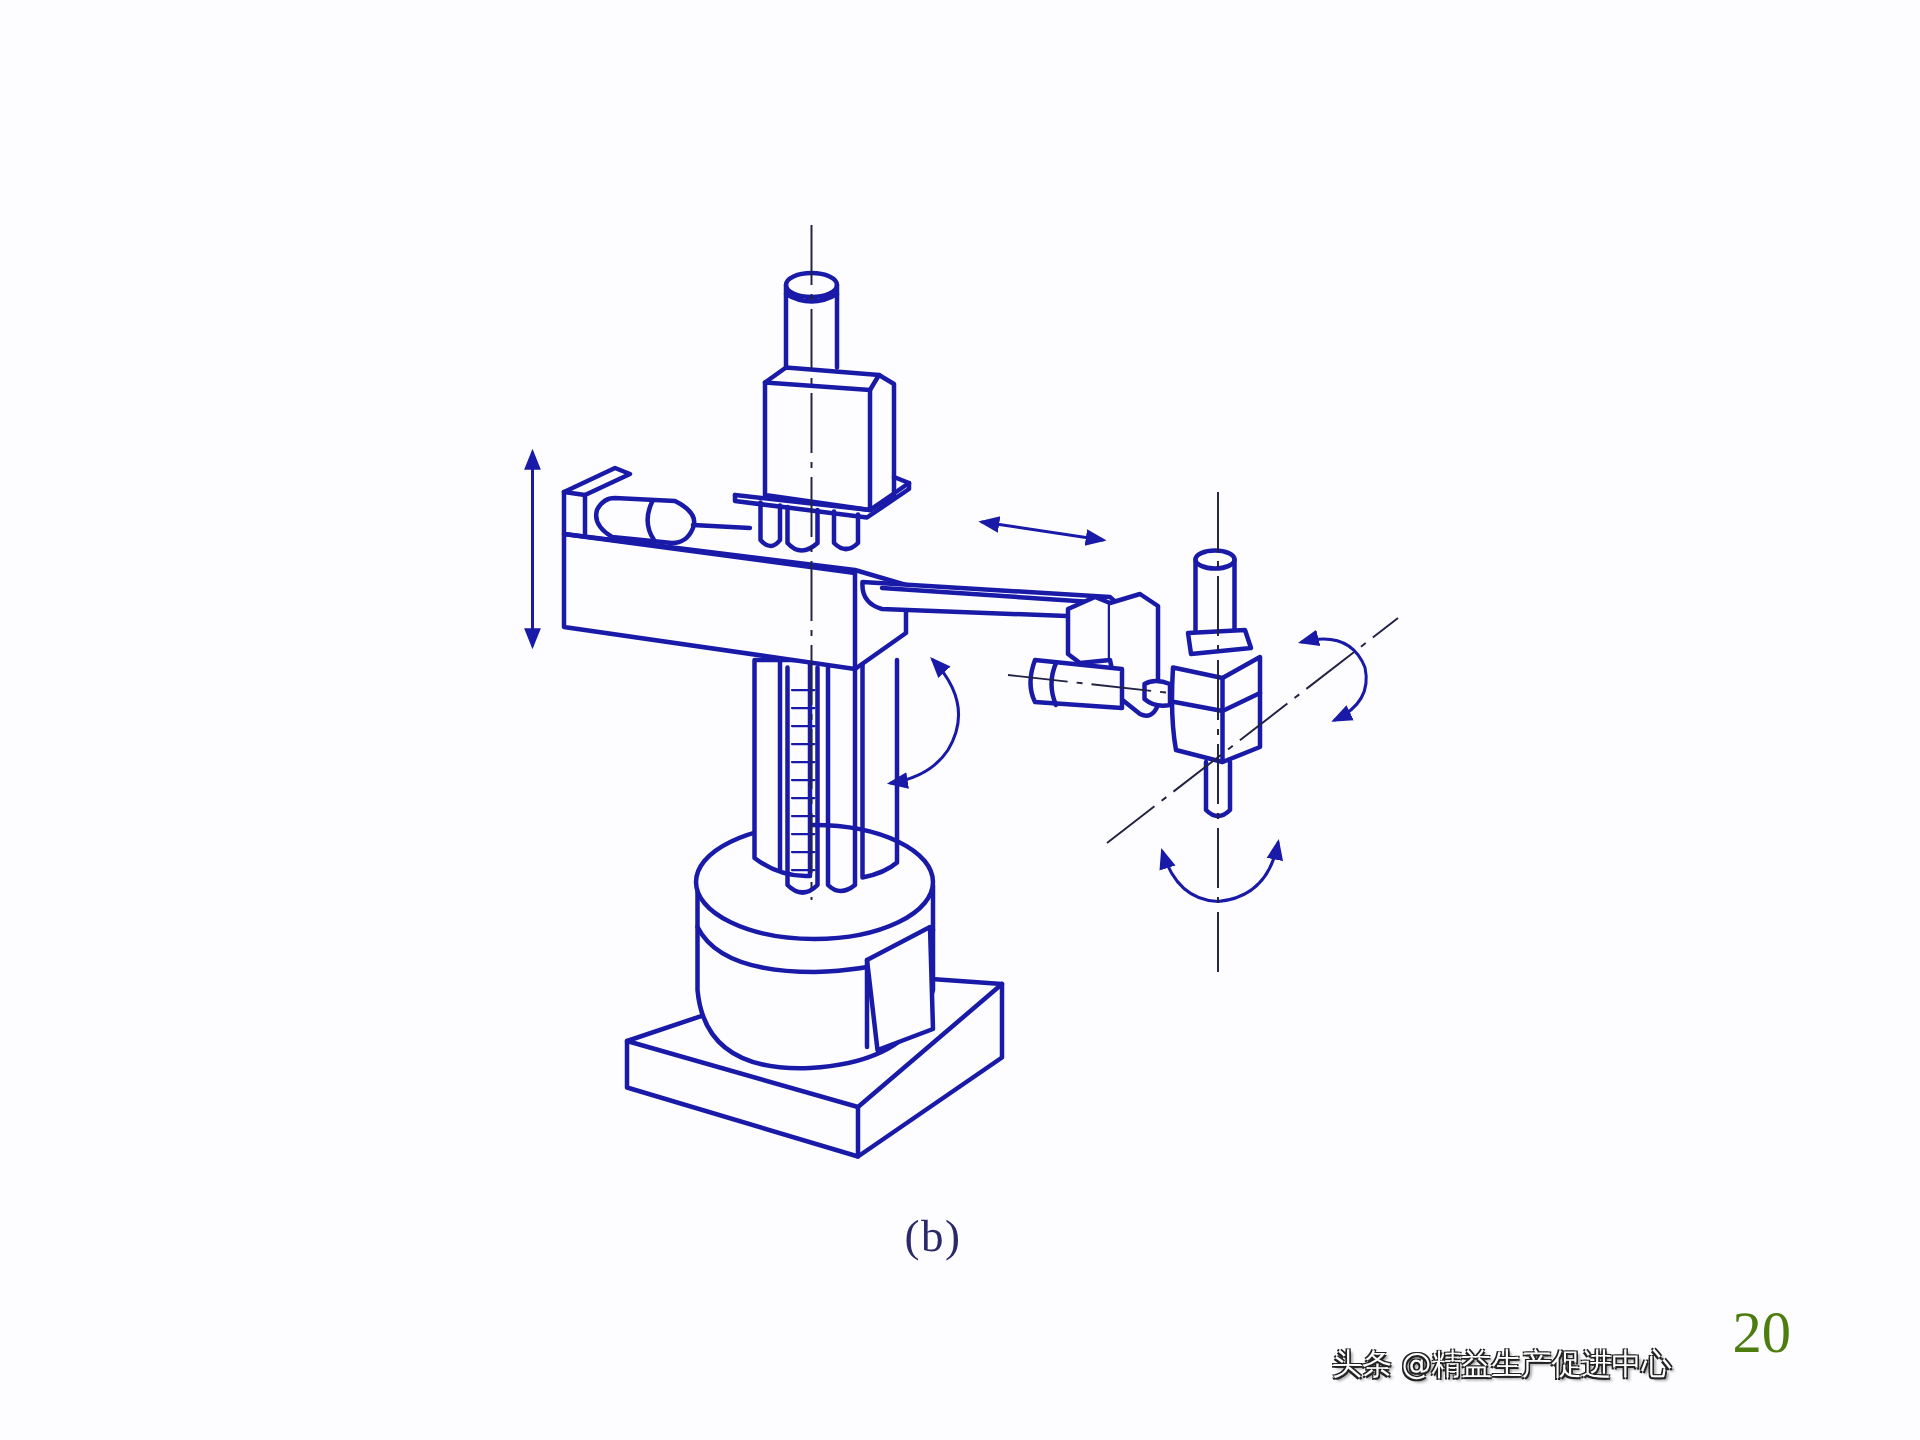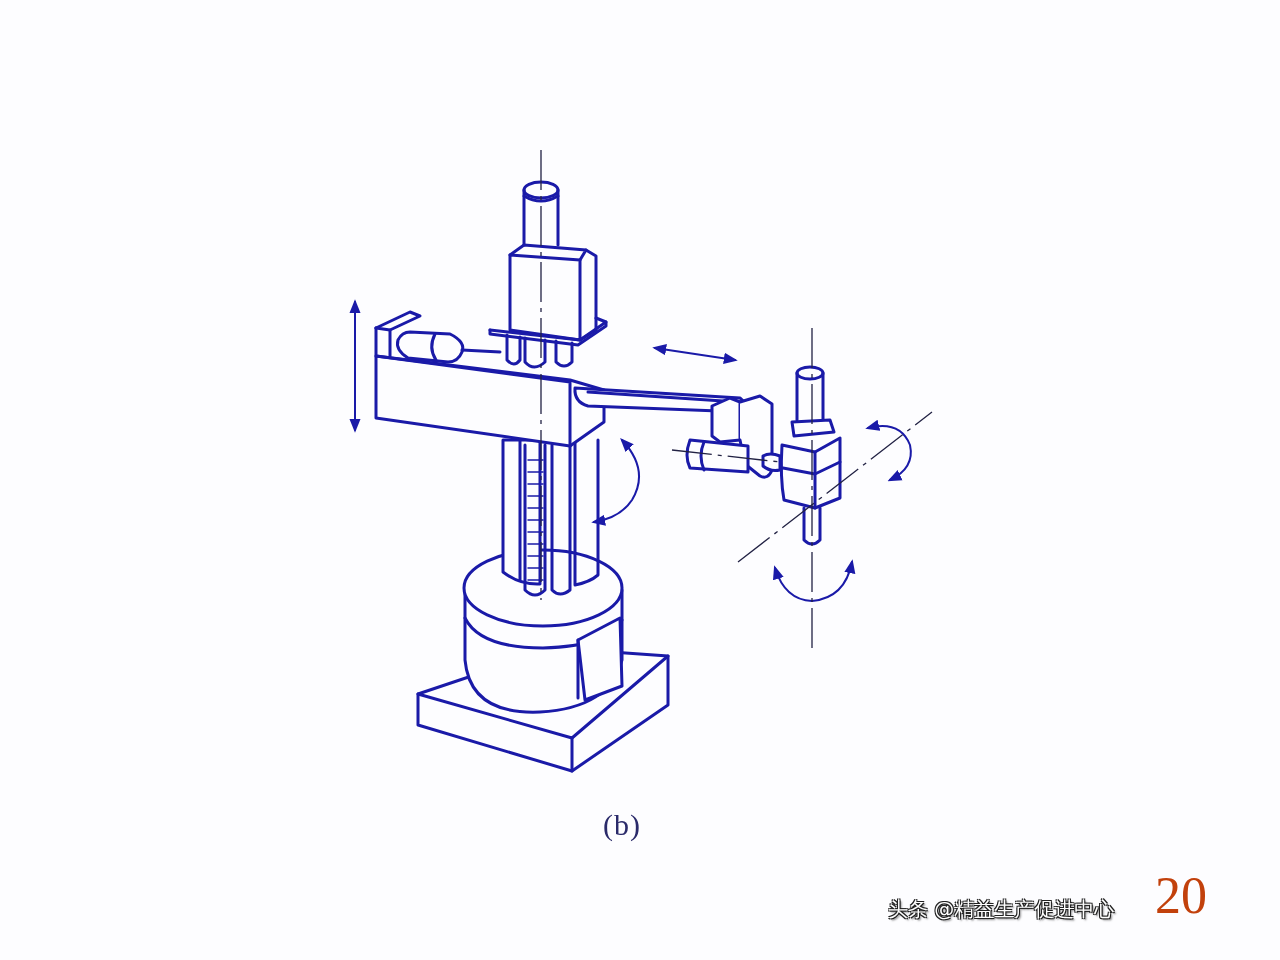--- a/index.html
+++ b/index.html
@@ -1,19 +1,19 @@
 <!DOCTYPE html>
 <html><head>
 <meta charset="utf-8">
 <style>
   html, body { margin: 0; padding: 0; background: #ffffff; }
   body { width: 1280px; height: 960px; position: relative; overflow: hidden; background: #fdfdff; }
   #figure { position: absolute; left: 0; top: 0; width: 1280px; height: 960px; }
   .caption { position: absolute; left: 603px; top: 808px; font-family: "Liberation Serif", serif; font-size: 30px; color: #2a2a6a; letter-spacing: 1px; }
-  .page-num { position: absolute; left: 1155px; top: 866px; font-family: "Liberation Serif", serif; font-size: 52px; color: #c2410c; }
+  .page-num { position: absolute; left: 1155px; top: 866px; font-family: "Liberation Serif", serif; font-size: 39px; color: #4d7c0f; }
   .watermark { position: absolute; left: 888px; top: 896px; font-family: "DejaVu Sans", sans-serif; font-size: 20px; color: #ffffff; font-weight: normal;
     text-shadow: -1px -1px 0 #222, 1px -1px 0 #222, -1px 1px 0 #222, 1px 1px 0 #222, 2px 2px 2px rgba(0,0,0,0.5); }
 </style>
 </head>
 <body>
 
 <svg id="figure" viewBox="0 0 1280 960" xmlns="http://www.w3.org/2000/svg">
   <defs>
     <marker id="ah" viewBox="0 0 10 10" refX="8" refY="5" markerWidth="7" markerHeight="7" orient="auto-start-reverse">
       <path d="M0,1 L10,5 L0,9 Z" fill="#1a1aa8"></path>

